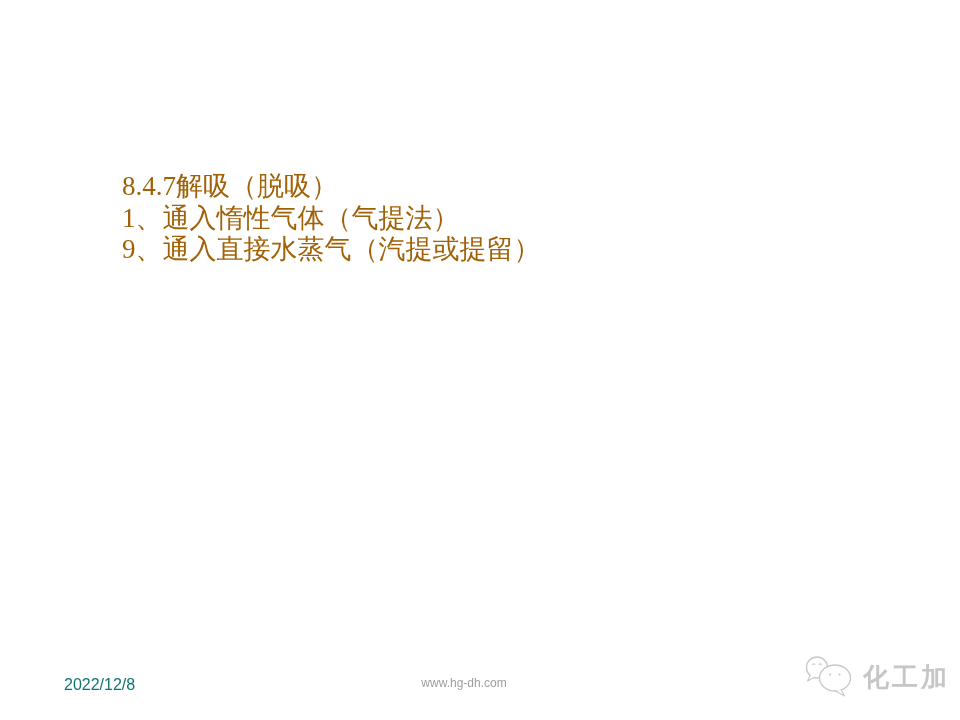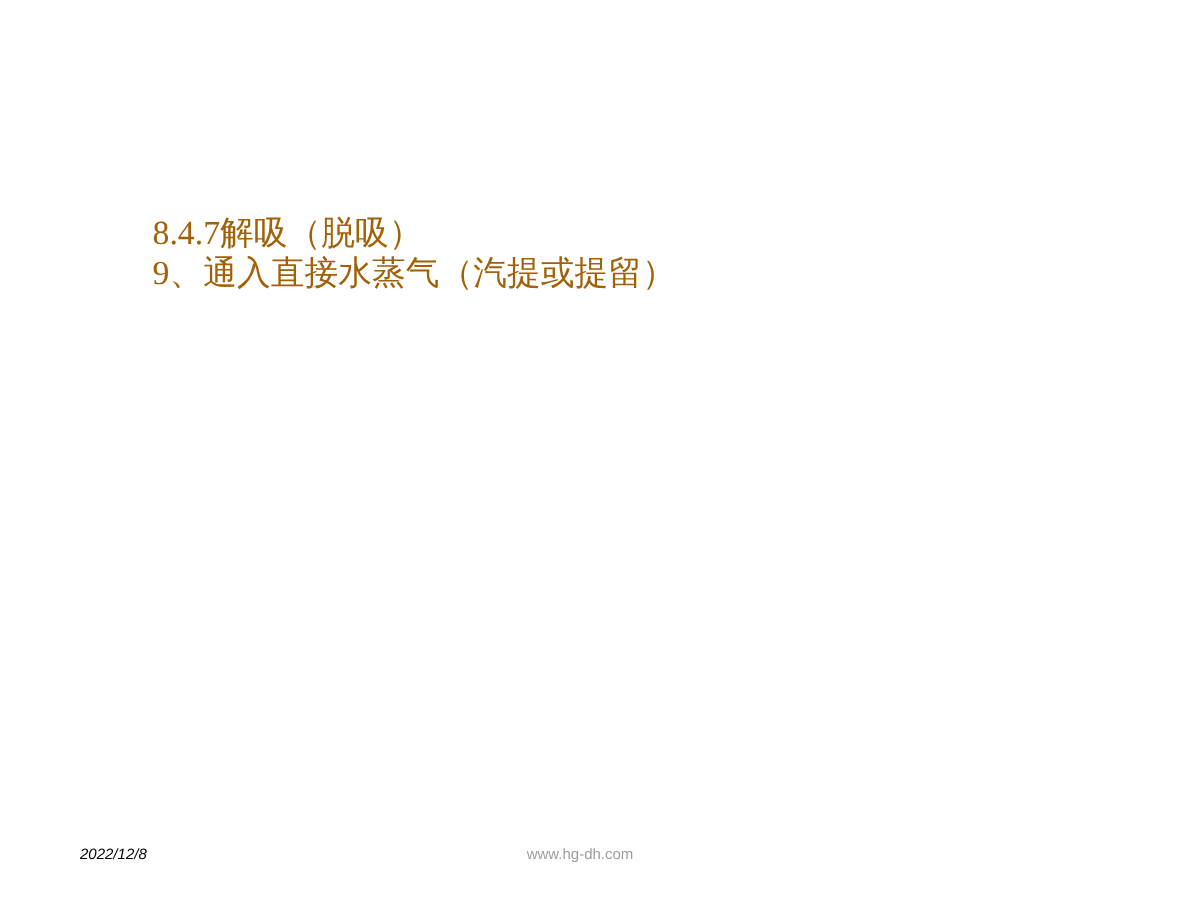--- a/index.html
+++ b/index.html
@@ -24,23 +24,22 @@
     color: #a16207;
     letter-spacing: 0;
     white-space: nowrap;
   }
   .text-block .line { height: 31.5px; }
   .footer-date {
     position: absolute;
     left: 64px;
     top: 676px;
     font-family: "Liberation Sans", "DejaVu Sans", sans-serif;
-    font-size: 12px;
-    color: #000000;
-    font-style: italic;
+    font-size: 16px;
+    color: #0f766e;
   }
   .footer-url {
     position: absolute;
     left: 0; top: 676px;
     width: 928px;
     text-align: center;
     font-family: "Liberation Sans", "DejaVu Sans", sans-serif;
     font-size: 12px;
     color: #9e9e9e;
   }
@@ -62,21 +61,39 @@
     line-height: 1;
   }
 </style>
 </head>
 <body>
 
 <div class="slide">
 
   <div class="text-block">
     <div class="line">8.4.7解吸（脱吸）</div>
+    <div class="line">1、通入惰性气体（气提法）</div>
     <div class="line">9、通入直接水蒸气（汽提或提留）</div>
   </div>
 
   <div class="footer-date">2022/12/8</div>
 
   <div class="footer-url">www.hg-dh.com</div>
 
+  <div class="logo">
+    <span>
+      <svg width="56" height="48" viewBox="0 0 56 48" fill="none" xmlns="http://www.w3.org/2000/svg">
+
+        <circle cx="14" cy="14.5" r="10.5" fill="#ffffff" stroke="#c8c8c8" stroke-width="1.3"></circle>
+        <path d="M7.5 22 L4.5 28 L12 24" fill="#ffffff" stroke="#c8c8c8" stroke-width="1.1" stroke-linejoin="round"></path>
+        <path d="M9.5 11.5 q1.2 -1.6 2.4 0" stroke="#c8c8c8" stroke-width="1.1" fill="none" stroke-linecap="round"></path>
+        <path d="M16 11.5 q1.2 -1.6 2.4 0" stroke="#c8c8c8" stroke-width="1.1" fill="none" stroke-linecap="round"></path>
+
+        <ellipse cx="32" cy="25" rx="15.5" ry="13" fill="#ffffff" stroke="#c8c8c8" stroke-width="1.3"></ellipse>
+        <path d="M38 36.5 L41.5 43 L32.5 38" fill="#ffffff" stroke="#c8c8c8" stroke-width="1.1" stroke-linejoin="round"></path>
+        <circle cx="27" cy="21.5" r="1.1" fill="#c8c8c8"></circle>
+        <circle cx="36.5" cy="21.5" r="1.1" fill="#c8c8c8"></circle>
+      </svg>
+    </span>
+    <span class="logo-text">化工加</span>
+  </div>
 
 </div>
 
 </body></html>

